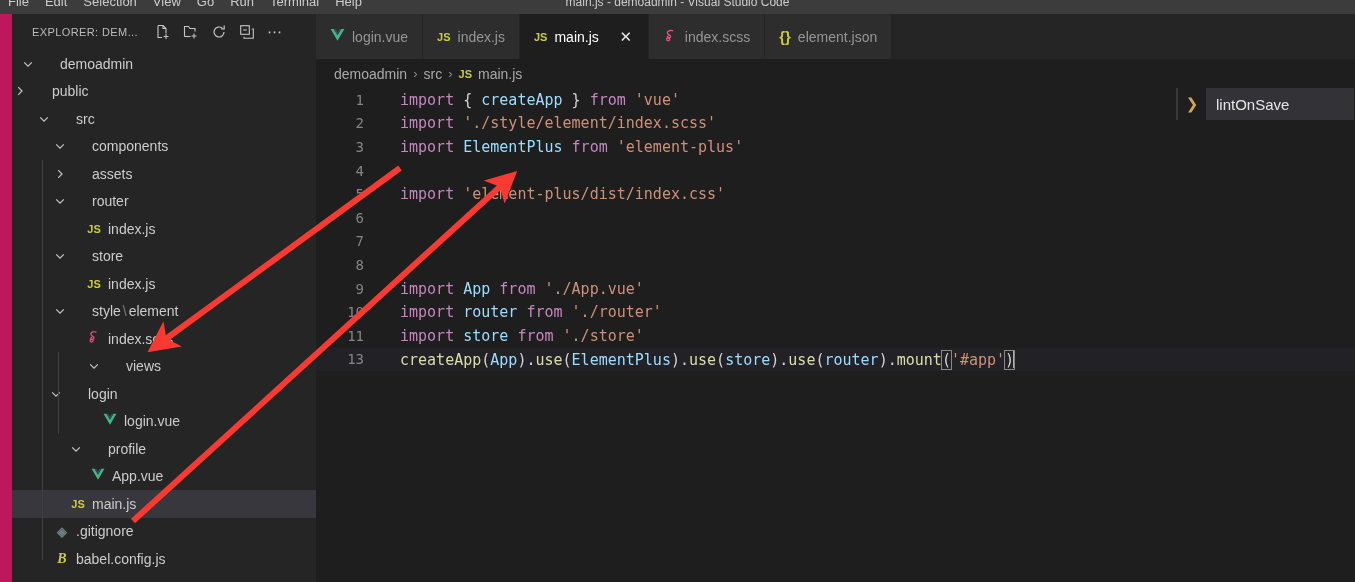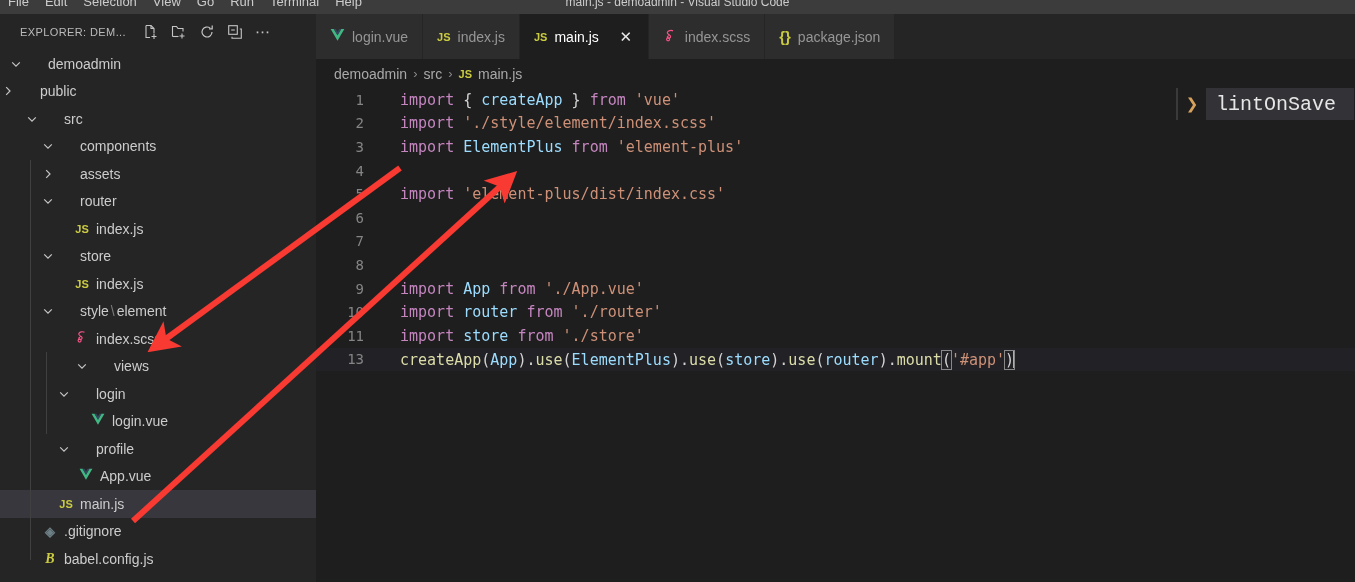--- a/index.html
+++ b/index.html
@@ -23,21 +23,21 @@
   }
   .menu-item { padding: 0 8px; line-height: 22px; }
   .win-title {
     position: absolute; top: -9px; left: 0; width: 1355px; height: 22px;
     line-height: 22px; text-align: center; font-size: 12px; color: #cccccc;
     white-space: nowrap; pointer-events: none;
   }
 
   
   .sidebar {
-    position: absolute; left: 0; top: 14px; width: 316px; height: 568px;
+    position: absolute; left: 12px; top: 14px; width: 316px; height: 568px;
     background: #252526; overflow: hidden;
   }
   .explorer-header {
     display: flex; align-items: center; height: 36px; padding-left: 20px;
   }
   .explorer-title {
     font-size: 11px; letter-spacing: .4px; color: #bbbbbb; text-transform: uppercase;
     white-space: nowrap;
   }
   .explorer-actions { display: flex; align-items: center; margin-left: 14px; gap: 6px; }
@@ -133,23 +133,23 @@
   .cline.current { background: #222226; }
 
   
   .lint-widget {
     position: absolute; left: 1176px; top: 88px; height: 32px;
     display: flex; align-items: center; background: #1e1e1e;
     border-left: 2px solid #3a3a3a; z-index: 30;
   }
   .lint-chev { width: 28px; text-align: center; color: #d7a25c; font-size: 15px; }
   .lint-text {
-    background: #333337; color: #e6e6e6; font-size: 20px;
+    background: #333337; color: #e6e6e6; font-size: 15px;
     padding: 5px 14px 5px 10px; height: 32px; display: flex; align-items: center;
-    min-width: 148px; font-family: Liberation Mono, monospace;
+    min-width: 148px; font-family: Liberation Sans, sans-serif;
   }
 
   
   .arrows { position: absolute; inset: 0; pointer-events: none; z-index: 40; }
 </style>
 </head>
 <body>
 
 <div id="app-root">
 
@@ -297,21 +297,21 @@
         </div>
         <div class="row" style="padding-left: 40px; margin-left: 34px;">
           <span class="twisty">
             <svg width="14" height="14" viewBox="0 0 14 14" fill="none" stroke="currentColor" stroke-width="1.2">
               <path d="M3.2 5.3L7 9.1l3.8-3.8"></path>
             </svg>
           </span>
           <span class="ficon "></span>
           <span class="label">views</span>
         </div>
-        <div class="row" style="padding-left: 56px;">
+        <div class="row" style="padding-left: 22px; margin-left: 14px;">
           <span class="twisty">
             <svg width="14" height="14" viewBox="0 0 14 14" fill="none" stroke="currentColor" stroke-width="1.2">
               <path d="M3.2 5.3L7 9.1l3.8-3.8"></path>
             </svg>
           </span>
           <span class="ficon "></span>
           <span class="label">login</span>
         </div>
         <div class="row" style="padding-left: 72px;">
           <span class="twisty spacer"></span>
@@ -378,21 +378,21 @@
         </div>
         <div class="tab">
           <span class="ticon scss"><svg width="15" height="15" viewBox="0 0 15 14" fill="none" stroke="#f55385" stroke-width="1.2">
               <path d="M10 2.4C8.1 1.4 4.9 2.2 4.3 3.9c-.5 1.5 1.5 2.2 2.6 3 1 .7.9 1.9-.2 2.5-1.1.6-2.3.2-2.3-.8 0-.8.7-1.2 1.3-1"></path>
               <circle cx="5.1" cy="10.8" r="1.5"></circle>
             </svg></span>
           <span>index.scss</span>
         </div>
         <div class="tab">
           <span class="ticon json">{}</span>
-          <span>package.json</span>
+          <span>element.json</span>
         </div>
       </div>
     <div class="breadcrumb" id="breadcrumb">
         <span>demoadmin</span>
         <span class="bc-sep">›</span>
         <span>src</span>
         <span class="bc-sep">›</span>
         <span class="bc-icon">JS</span>
         <span>main.js</span>
       </div>

